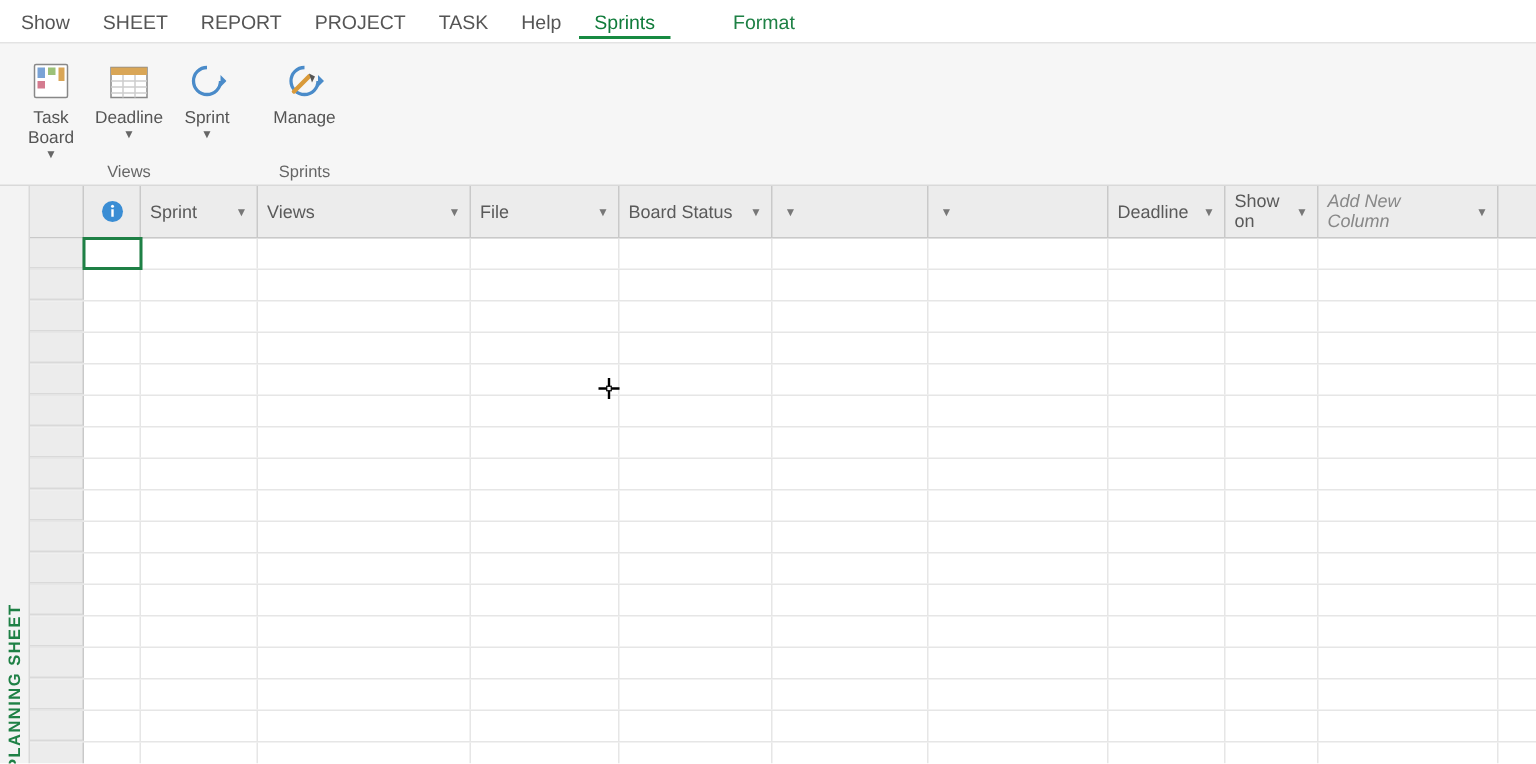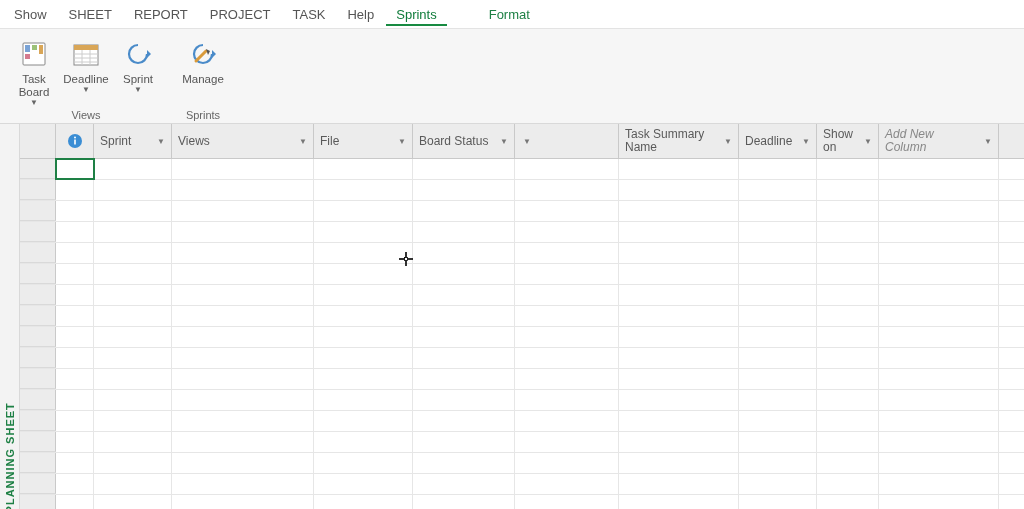--- a/index.html
+++ b/index.html
@@ -286,21 +286,20 @@
           <span class="drop">▼</span>
         </div>
       <div class="ch" style="width:102px">
           <span class="txt">Board Status</span>
           <span class="drop">▼</span>
         </div>
       <div class="ch" style="width:104px">
           <span class="drop">▼</span>
         </div>
       <div class="ch" style="width:120px">
-          <span class="txt">Task Summary Name</span>
           <span class="drop">▼</span>
         </div>
       <div class="ch" style="width:78px">
           <span class="txt">Deadline</span>
           <span class="drop">▼</span>
         </div>
       <div class="ch" style="width:62px">
           <span class="txt">Show on</span>
           <span class="drop">▼</span>
         </div>

